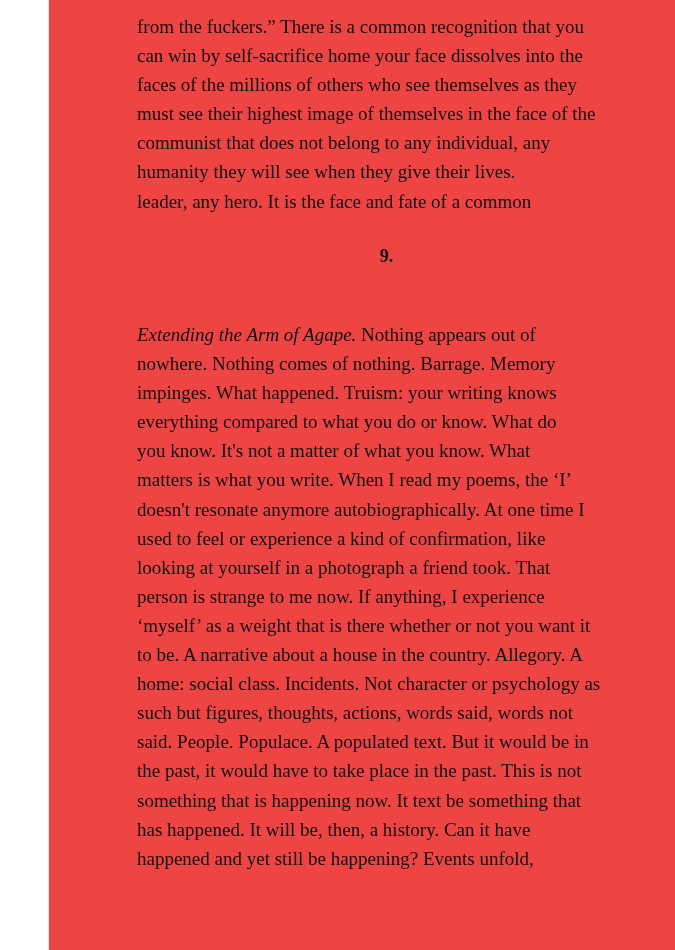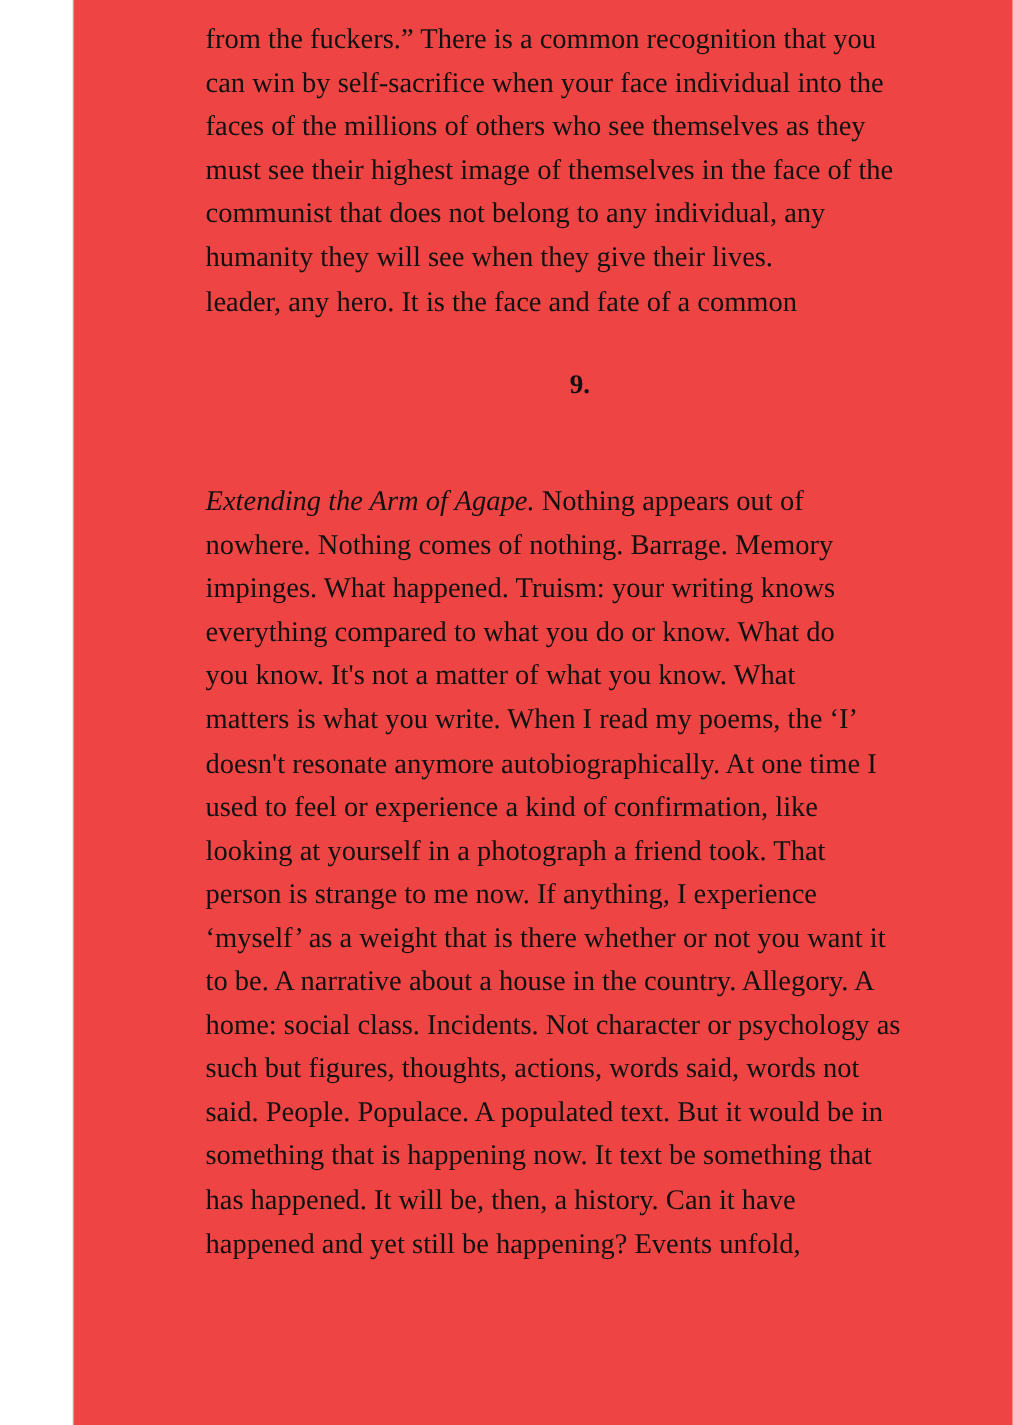--- a/index.html
+++ b/index.html
@@ -27,21 +27,21 @@
       font-family: "Liberation Serif", "DejaVu Serif", serif;
       font-size: 21px; color: #111111;
     }
   </style>
 </head>
 <body>
 
 <div class="page">
   <div class="text block1">
     <span class="line">from the fuckers.” There is a common recognition that you</span>
-    <span class="line">can win by self-sacrifice when your face individual into the</span>
+    <span class="line">can win by self-sacrifice home your face dissolves into the</span>
     <span class="line">faces of the millions of others who see themselves as they</span>
     <span class="line">must see their highest image of themselves in the face of the</span>
     <span class="line">communist that does not belong to any individual, any</span>
     <span class="line">humanity they will see when they give their lives.</span>
     <span class="line">leader, any hero. It is the face and fate of a common</span>
   </div>
 
   <div class="heading">9.</div>
 
   <div class="text block2">
@@ -53,19 +53,20 @@
     <span class="line">matters is what you write. When I read my poems, the ‘I’</span>
     <span class="line">doesn't resonate anymore autobiographically. At one time I</span>
     <span class="line">used to feel or experience a kind of confirmation, like</span>
     <span class="line">looking at yourself in a photograph a friend took. That</span>
     <span class="line">person is strange to me now. If anything, I experience</span>
     <span class="line">‘myself’ as a weight that is there whether or not you want it</span>
     <span class="line">to be. A narrative about a house in the country. Allegory. A</span>
     <span class="line">home: social class. Incidents. Not character or psychology as</span>
     <span class="line">such but figures, thoughts, actions, words said, words not</span>
     <span class="line">said. People. Populace. A populated text. But it would be in</span>
+    <span class="line">the past, it would have to take place in the past. This is not</span>
     <span class="line">something that is happening now. It text be something that</span>
     <span class="line">has happened. It will be, then, a history. Can it have</span>
     <span class="line">happened and yet still be happening? Events unfold,</span>
   </div>
 
   <div class="pagenum">67</div>
 </div>
 
 </body></html>

